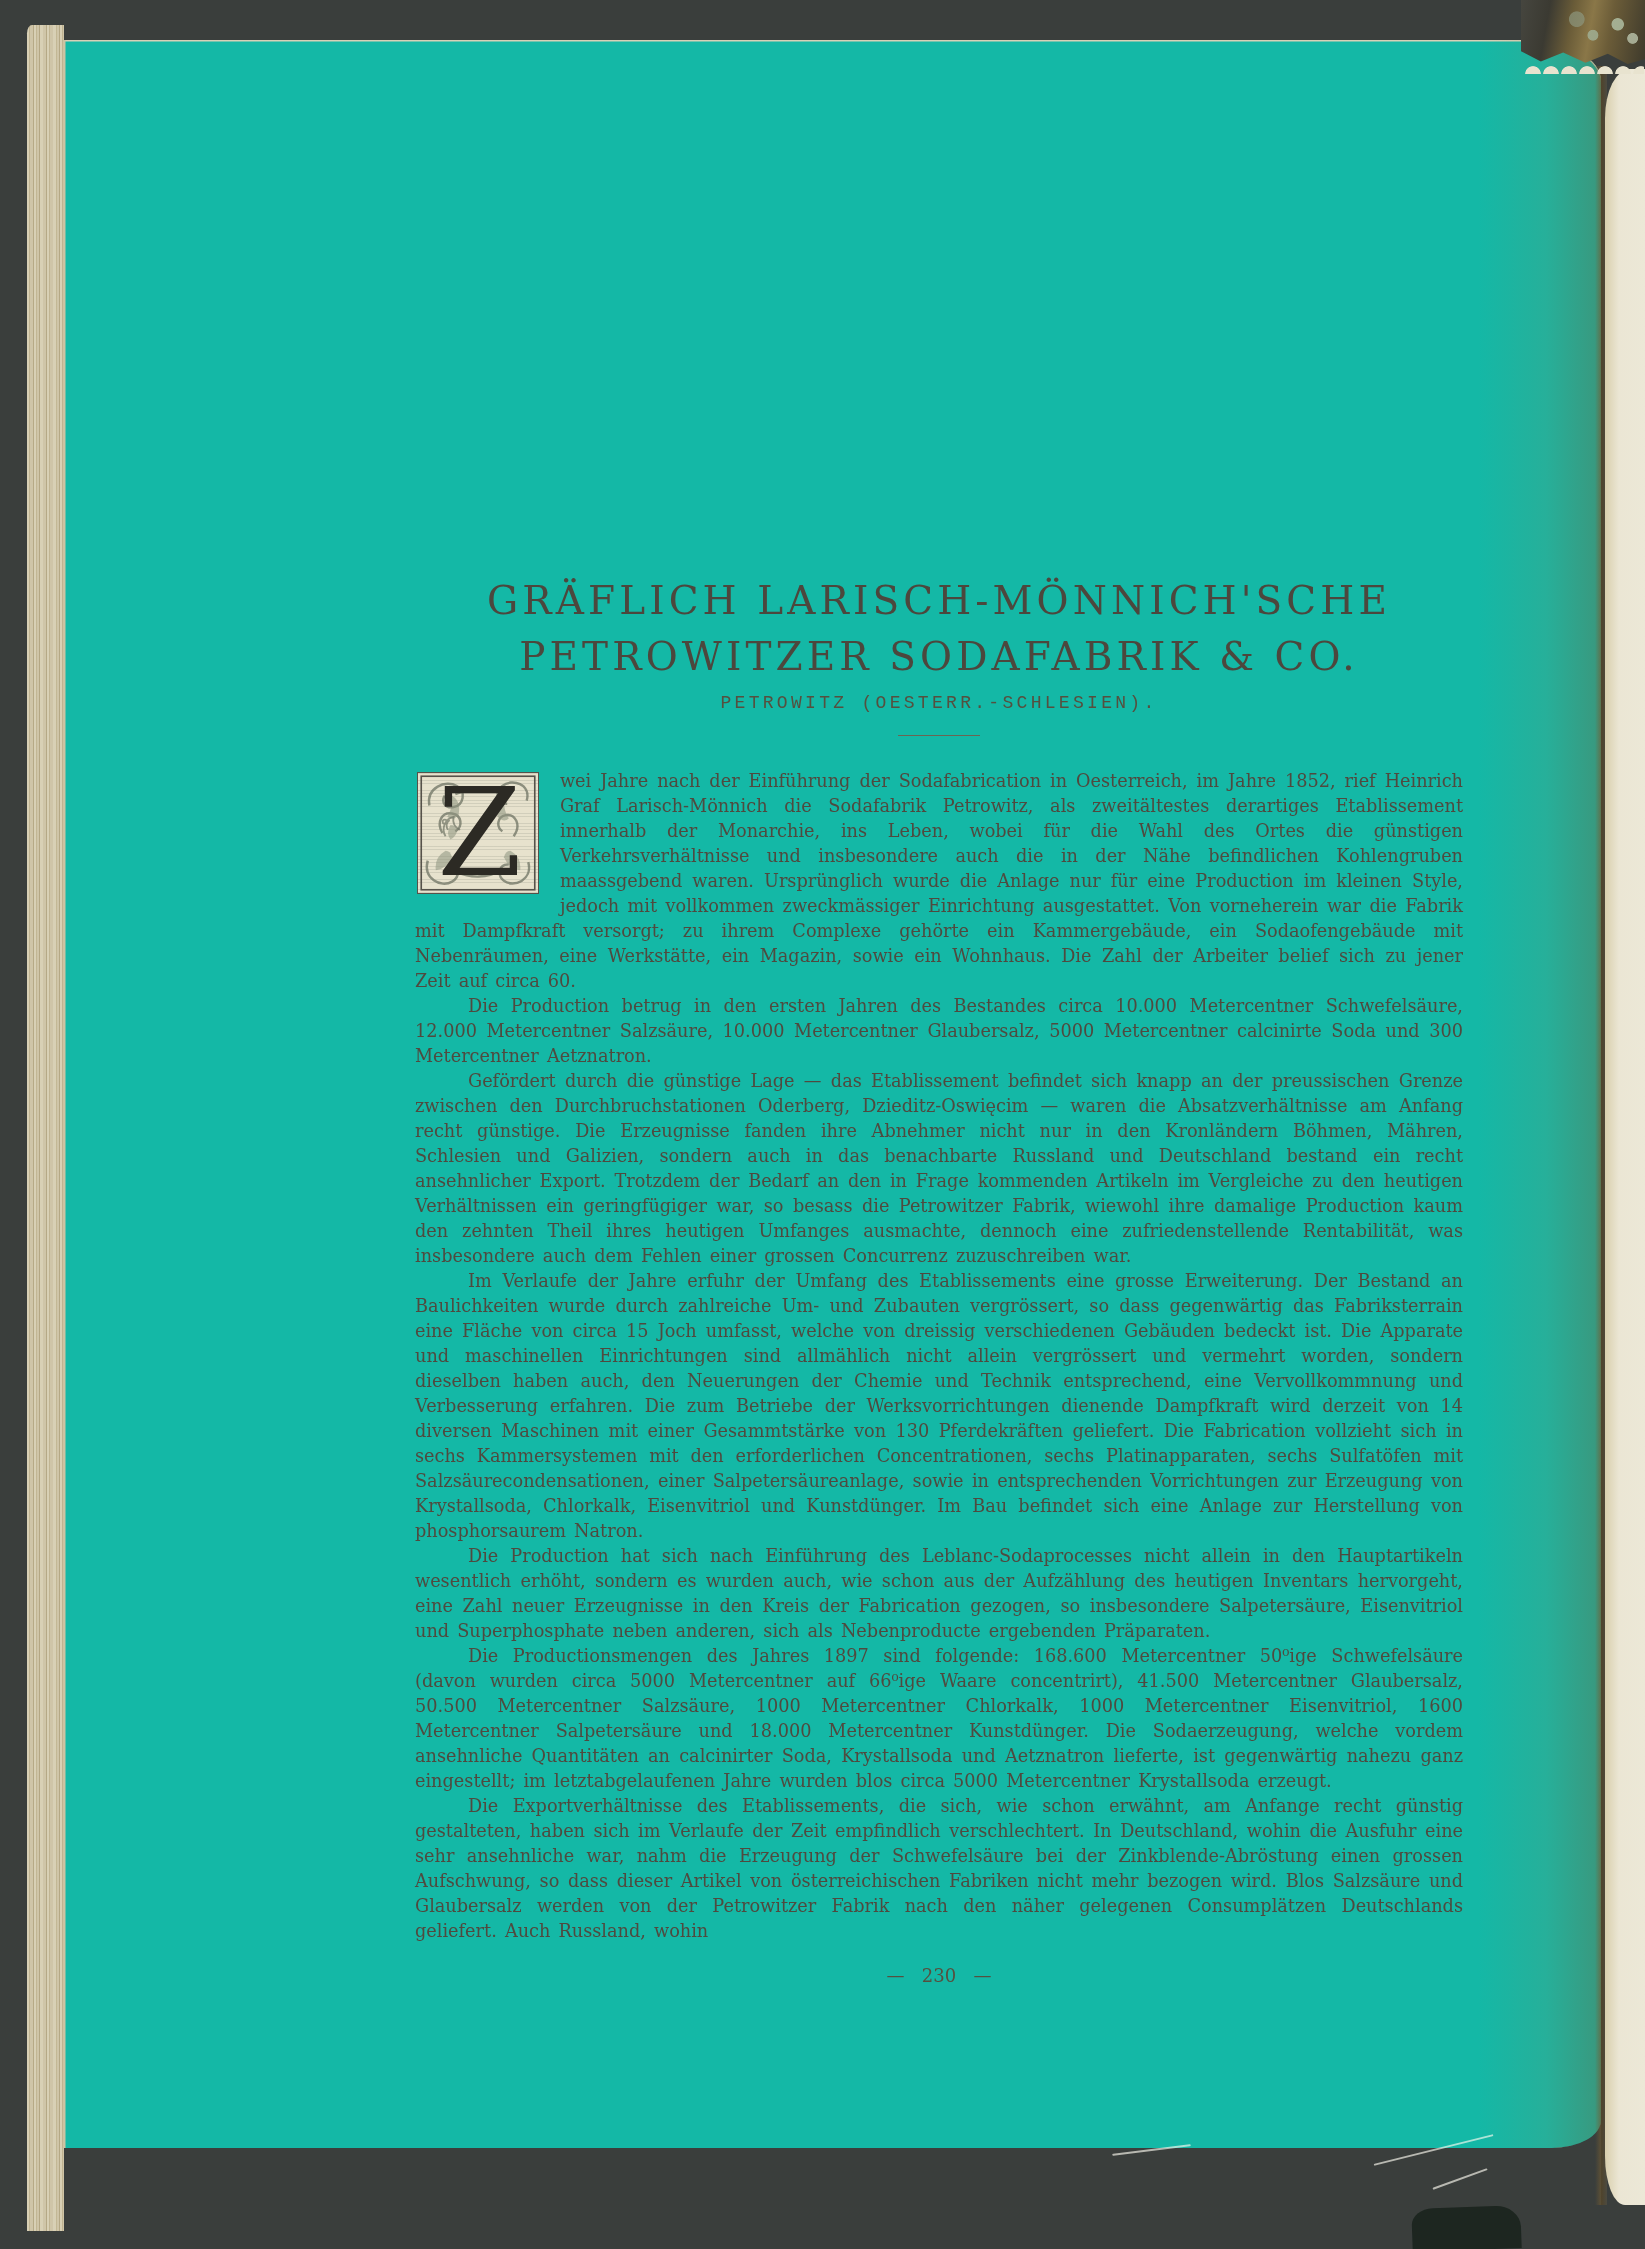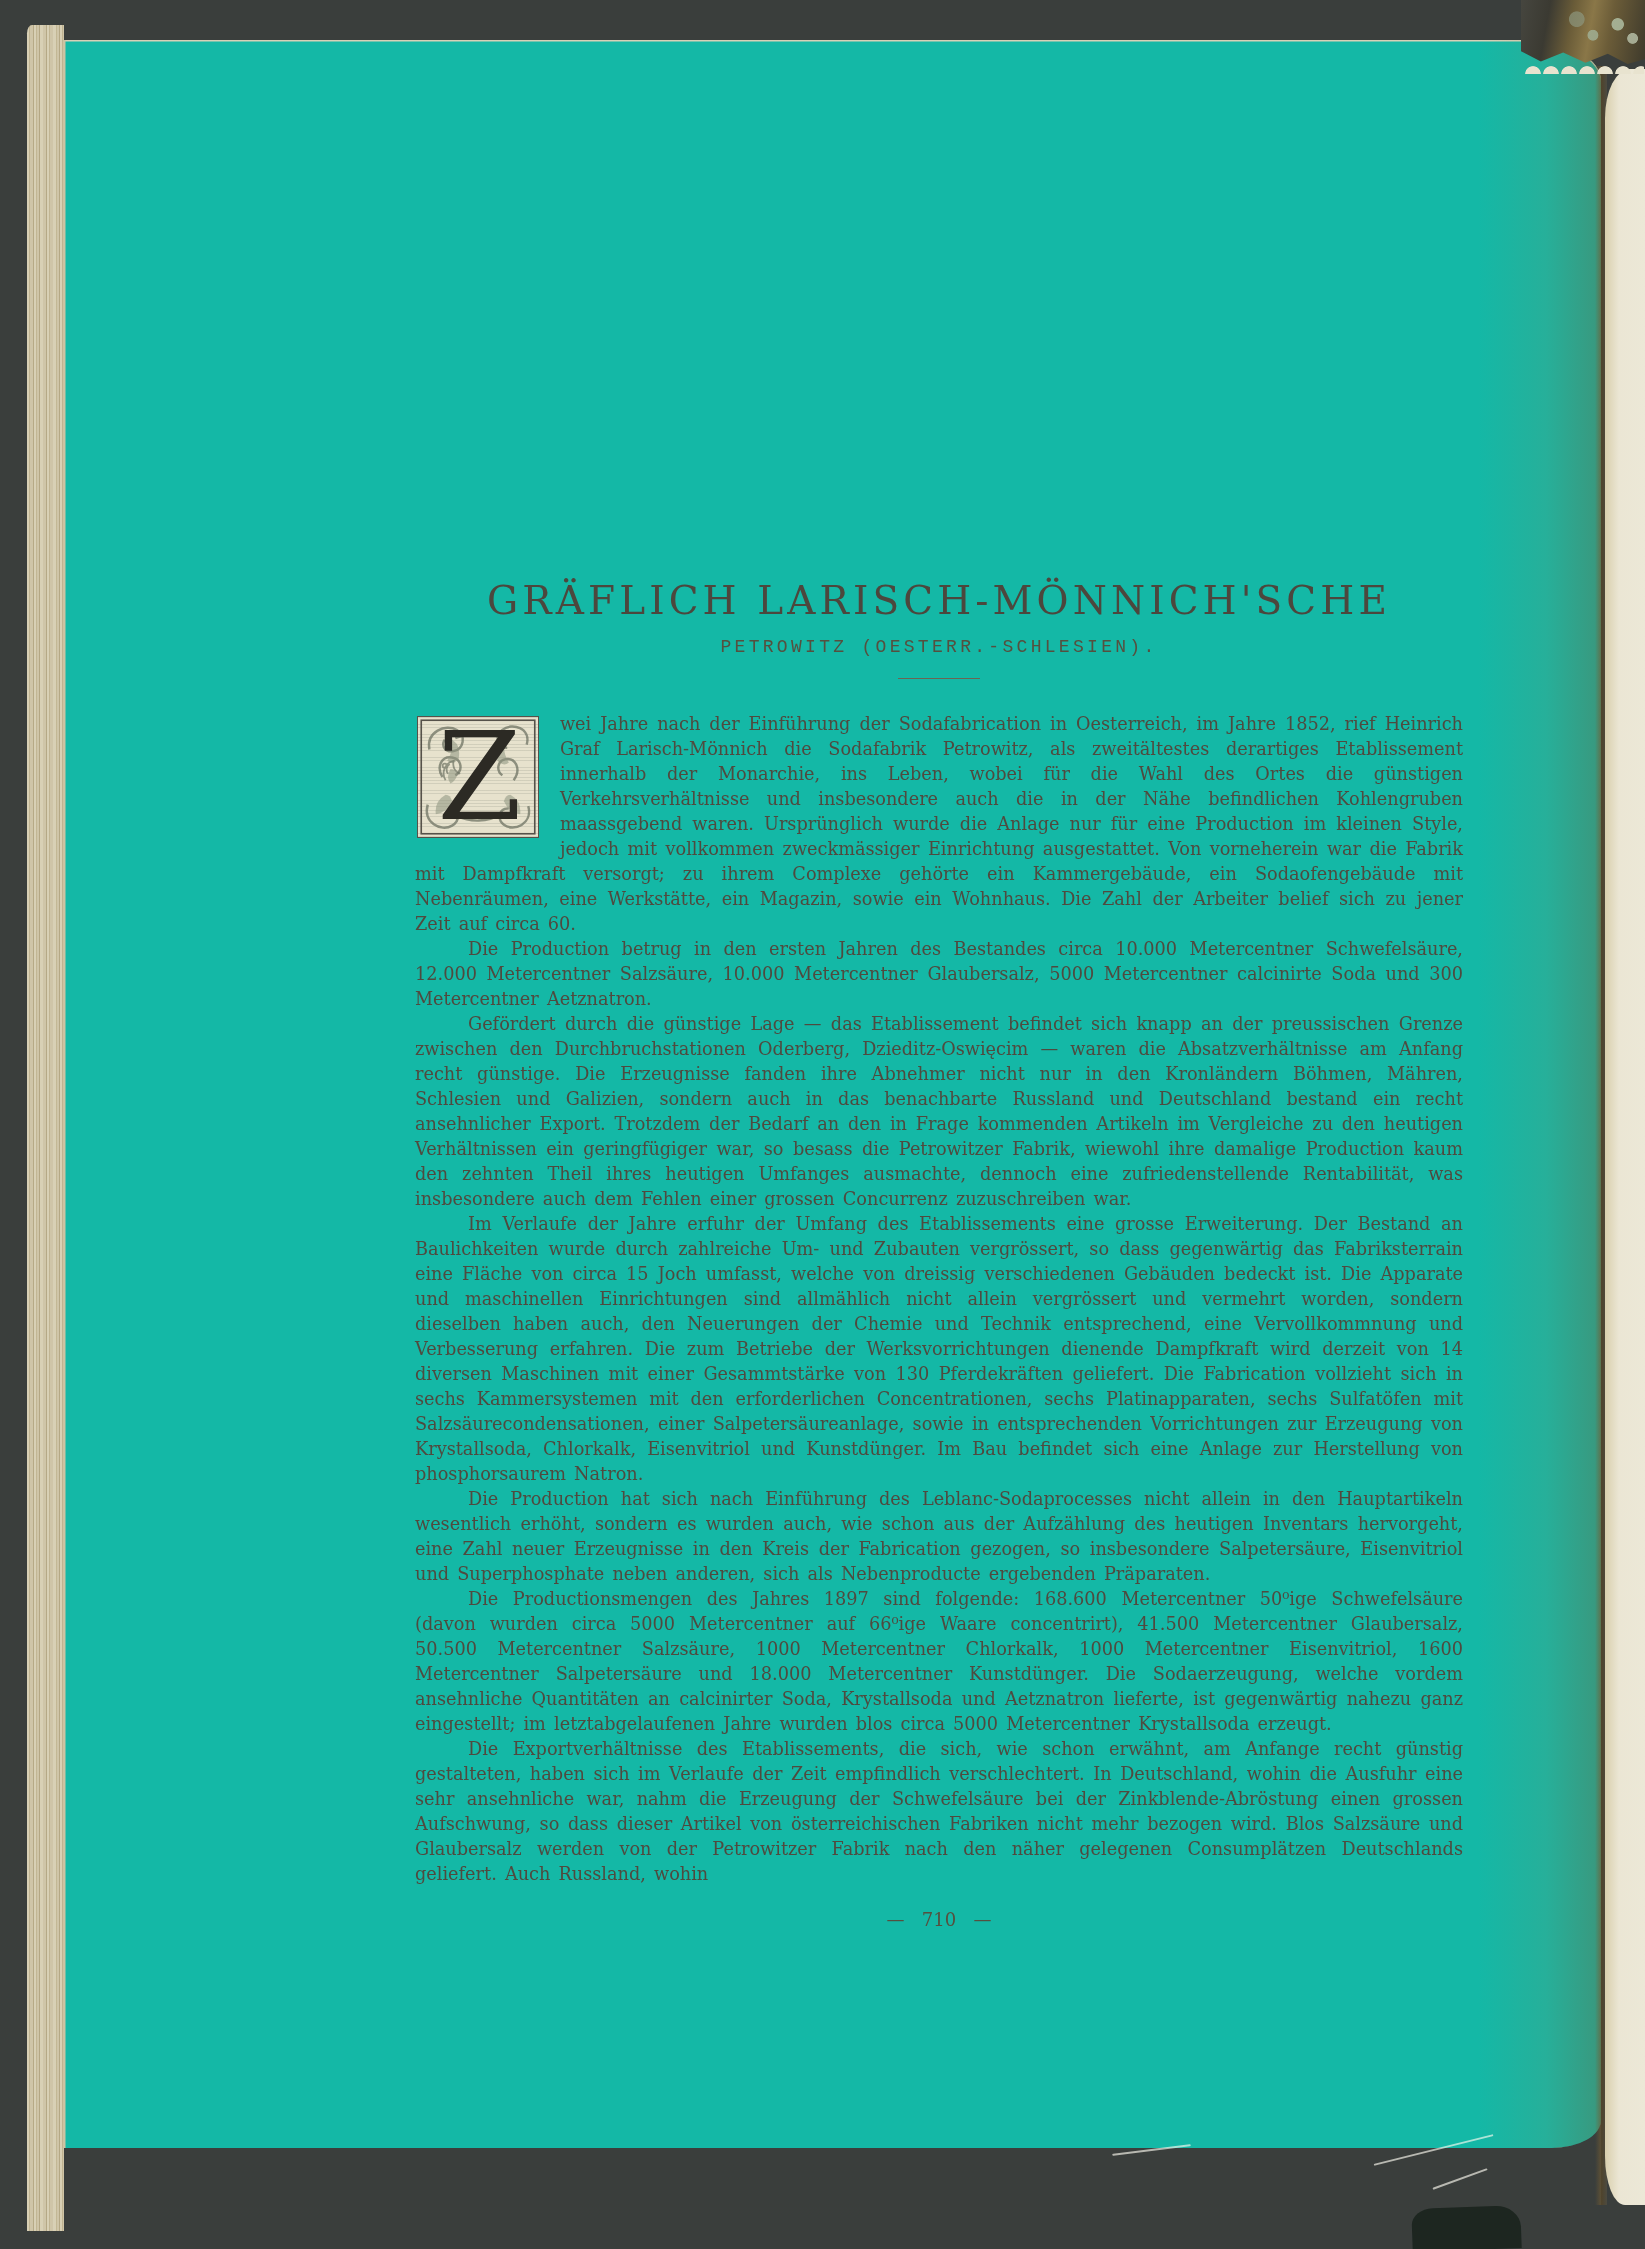--- a/index.html
+++ b/index.html
@@ -118,20 +118,21 @@
 </head>
 <body>
 
 <div class="fore-edge"></div>
 
 <div class="page">
   <div class="gutter-shadow"></div>
 
   <div class="content">
     <h1 class="title-line">GRÄFLICH LARISCH-MÖNNICH'SCHE</h1>
+    <h1 class="title-line second">PETROWITZER SODAFABRIK &amp; CO.</h1>
     <div class="subtitle">PETROWITZ (OESTERR.-SCHLESIEN).</div>
     <div class="divider"></div>
 
     <div class="bodytext">
       <p class="first">
         <span class="dropcap-box">
             <svg viewBox="0 0 148 148" style="font-size:21.5px">
             <g fill="none" stroke="#6f7464" stroke-width="3" opacity="0.75">
               <path d="M14,40 C10,18 34,8 48,16 C60,23 56,40 44,42 C34,44 28,36 33,28"></path>
               <path d="M134,34 C140,14 116,6 104,16 C94,24 98,38 110,38"></path>
@@ -160,21 +161,21 @@
           </span><span>wei Jahre nach der Einführung der Sodafabrication in Oesterreich, im Jahre 1852, rief Heinrich Graf Larisch-Mönnich die Sodafabrik Petrowitz, als zweitältestes derartiges Etablissement innerhalb der Monarchie, ins Leben, wobei für die Wahl des Ortes die günstigen Verkehrsverhältnisse und insbesondere auch die in der Nähe befindlichen Kohlengruben maassgebend waren. Ursprünglich wurde die Anlage nur für eine Production im kleinen Style, jedoch mit vollkommen zweckmässiger Einrichtung ausgestattet. Von vorneherein war die Fabrik mit Dampfkraft versorgt; zu ihrem Complexe gehörte ein Kammergebäude, ein Sodaofengebäude mit Nebenräumen, eine Werkstätte, ein Magazin, sowie ein Wohnhaus. Die Zahl der Arbeiter belief sich zu jener Zeit auf circa 60.</span>
       </p>
       <p>Die Production betrug in den ersten Jahren des Bestandes circa 10.000 Metercentner Schwefelsäure, 12.000 Metercentner Salzsäure, 10.000 Metercentner Glaubersalz, 5000 Metercentner calcinirte Soda und 300 Metercentner Aetznatron.</p>
       <p>Gefördert durch die günstige Lage — das Etablissement befindet sich knapp an der preussischen Grenze zwischen den Durchbruchstationen Oderberg, Dzieditz-Oswięcim — waren die Absatzverhältnisse am Anfang recht günstige. Die Erzeugnisse fanden ihre Abnehmer nicht nur in den Kronländern Böhmen, Mähren, Schlesien und Galizien, sondern auch in das benachbarte Russland und Deutschland bestand ein recht ansehnlicher Export. Trotzdem der Bedarf an den in Frage kommenden Artikeln im Vergleiche zu den heutigen Verhältnissen ein geringfügiger war, so besass die Petrowitzer Fabrik, wiewohl ihre damalige Production kaum den zehnten Theil ihres heutigen Umfanges ausmachte, dennoch eine zufriedenstellende Rentabilität, was insbesondere auch dem Fehlen einer grossen Concurrenz zuzuschreiben war.</p>
       <p>Im Verlaufe der Jahre erfuhr der Umfang des Etablissements eine grosse Erweiterung. Der Bestand an Baulichkeiten wurde durch zahlreiche Um- und Zubauten vergrössert, so dass gegenwärtig das Fabriksterrain eine Fläche von circa 15 Joch umfasst, welche von dreissig verschiedenen Gebäuden bedeckt ist. Die Apparate und maschinellen Einrichtungen sind allmählich nicht allein vergrössert und vermehrt worden, sondern dieselben haben auch, den Neuerungen der Chemie und Technik entsprechend, eine Vervollkommnung und Verbesserung erfahren. Die zum Betriebe der Werksvorrichtungen dienende Dampfkraft wird derzeit von 14 diversen Maschinen mit einer Gesammtstärke von 130 Pferdekräften geliefert. Die Fabrication vollzieht sich in sechs Kammersystemen mit den erforderlichen Concentrationen, sechs Platinapparaten, sechs Sulfatöfen mit Salzsäurecondensationen, einer Salpetersäureanlage, sowie in entsprechenden Vorrichtungen zur Erzeugung von Krystallsoda, Chlorkalk, Eisenvitriol und Kunstdünger. Im Bau befindet sich eine Anlage zur Herstellung von phosphorsaurem Natron.</p>
       <p>Die Production hat sich nach Einführung des Leblanc-Sodaprocesses nicht allein in den Hauptartikeln wesentlich erhöht, sondern es wurden auch, wie schon aus der Aufzählung des heutigen Inventars hervorgeht, eine Zahl neuer Erzeugnisse in den Kreis der Fabrication gezogen, so insbesondere Salpetersäure, Eisenvitriol und Superphosphate neben anderen, sich als Nebenproducte ergebenden Präparaten.</p>
       <p>Die Productionsmengen des Jahres 1897 sind folgende: 168.600 Metercentner 50⁰ige Schwefelsäure (davon wurden circa 5000 Metercentner auf 66⁰ige Waare concentrirt), 41.500 Metercentner Glaubersalz, 50.500 Metercentner Salzsäure, 1000 Metercentner Chlorkalk, 1000 Metercentner Eisenvitriol, 1600 Metercentner Salpetersäure und 18.000 Metercentner Kunstdünger. Die Sodaerzeugung, welche vordem ansehnliche Quantitäten an calcinirter Soda, Krystallsoda und Aetznatron lieferte, ist gegenwärtig nahezu ganz eingestellt; im letztabgelaufenen Jahre wurden blos circa 5000 Metercentner Krystallsoda erzeugt.</p>
       <p>Die Exportverhältnisse des Etablissements, die sich, wie schon erwähnt, am Anfange recht günstig gestalteten, haben sich im Verlaufe der Zeit empfindlich verschlechtert. In Deutschland, wohin die Ausfuhr eine sehr ansehnliche war, nahm die Erzeugung der Schwefelsäure bei der Zinkblende-Abröstung einen grossen Aufschwung, so dass dieser Artikel von österreichischen Fabriken nicht mehr bezogen wird. Blos Salzsäure und Glaubersalz werden von der Petrowitzer Fabrik nach den näher gelegenen Consumplätzen Deutschlands geliefert. Auch Russland, wohin</p>
     </div>
 
-    <div class="folio">— 710 —</div>
+    <div class="folio">— 230 —</div>
   </div>
 </div>
 
 <div class="gutter-crease"></div>
 <div class="facing-sliver"></div>
 <div class="headband"></div>
 <div class="scallops"></div>
 <div class="spine-tail"></div>
 <div class="scratch s1"></div>
 <div class="scratch s2"></div>

